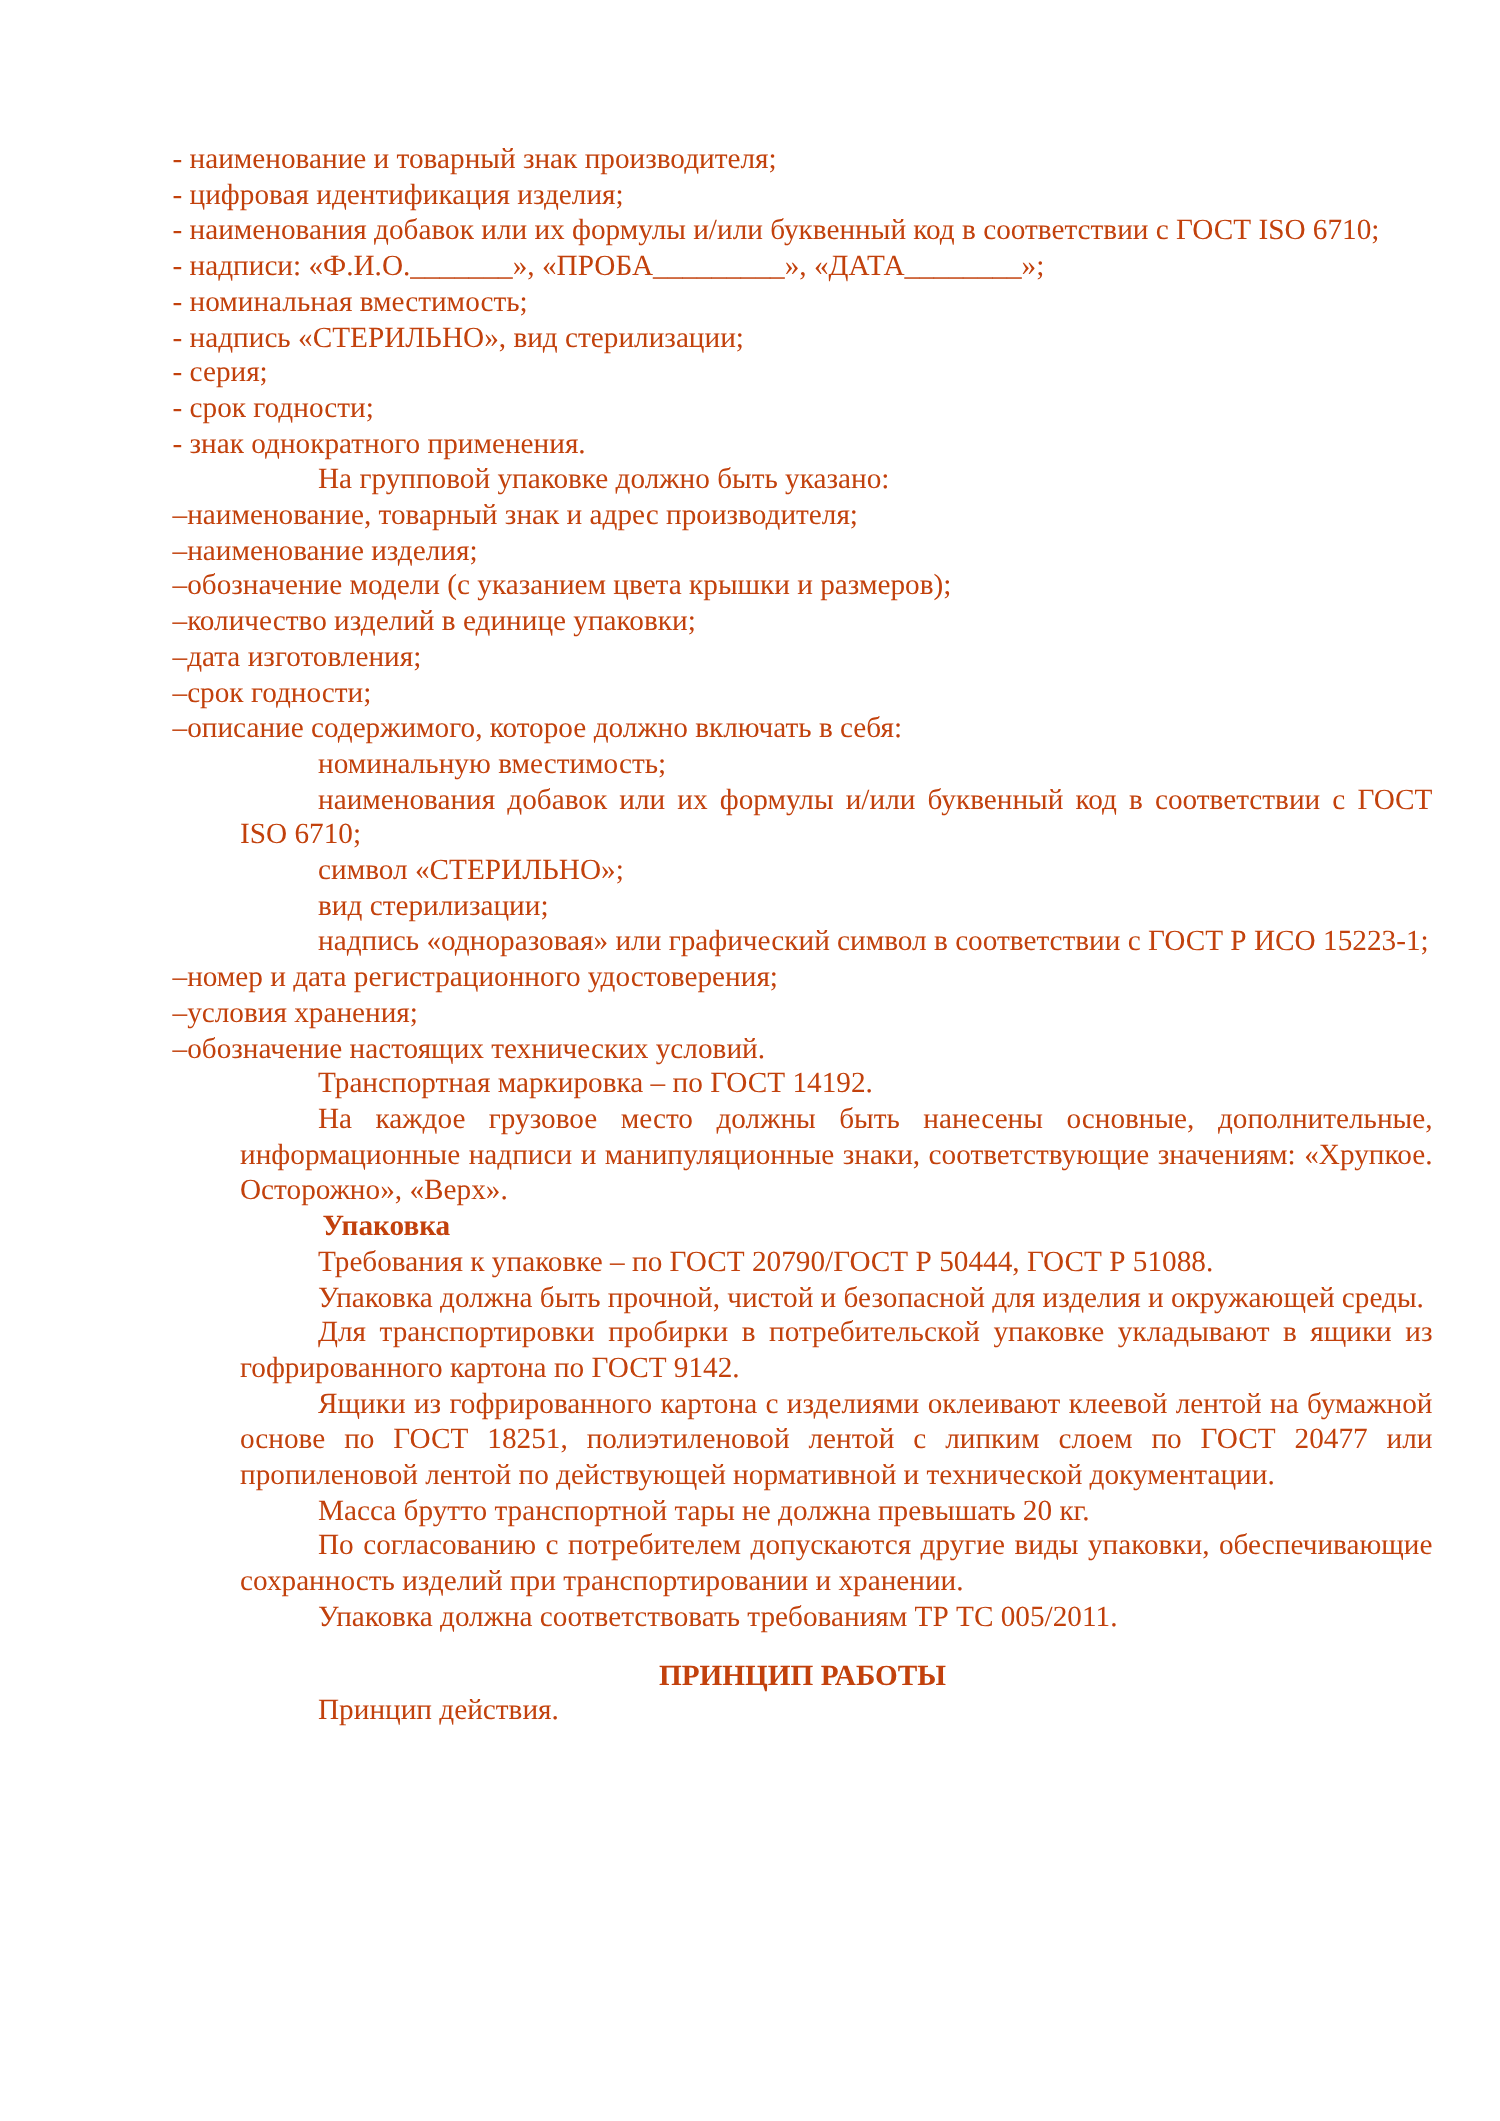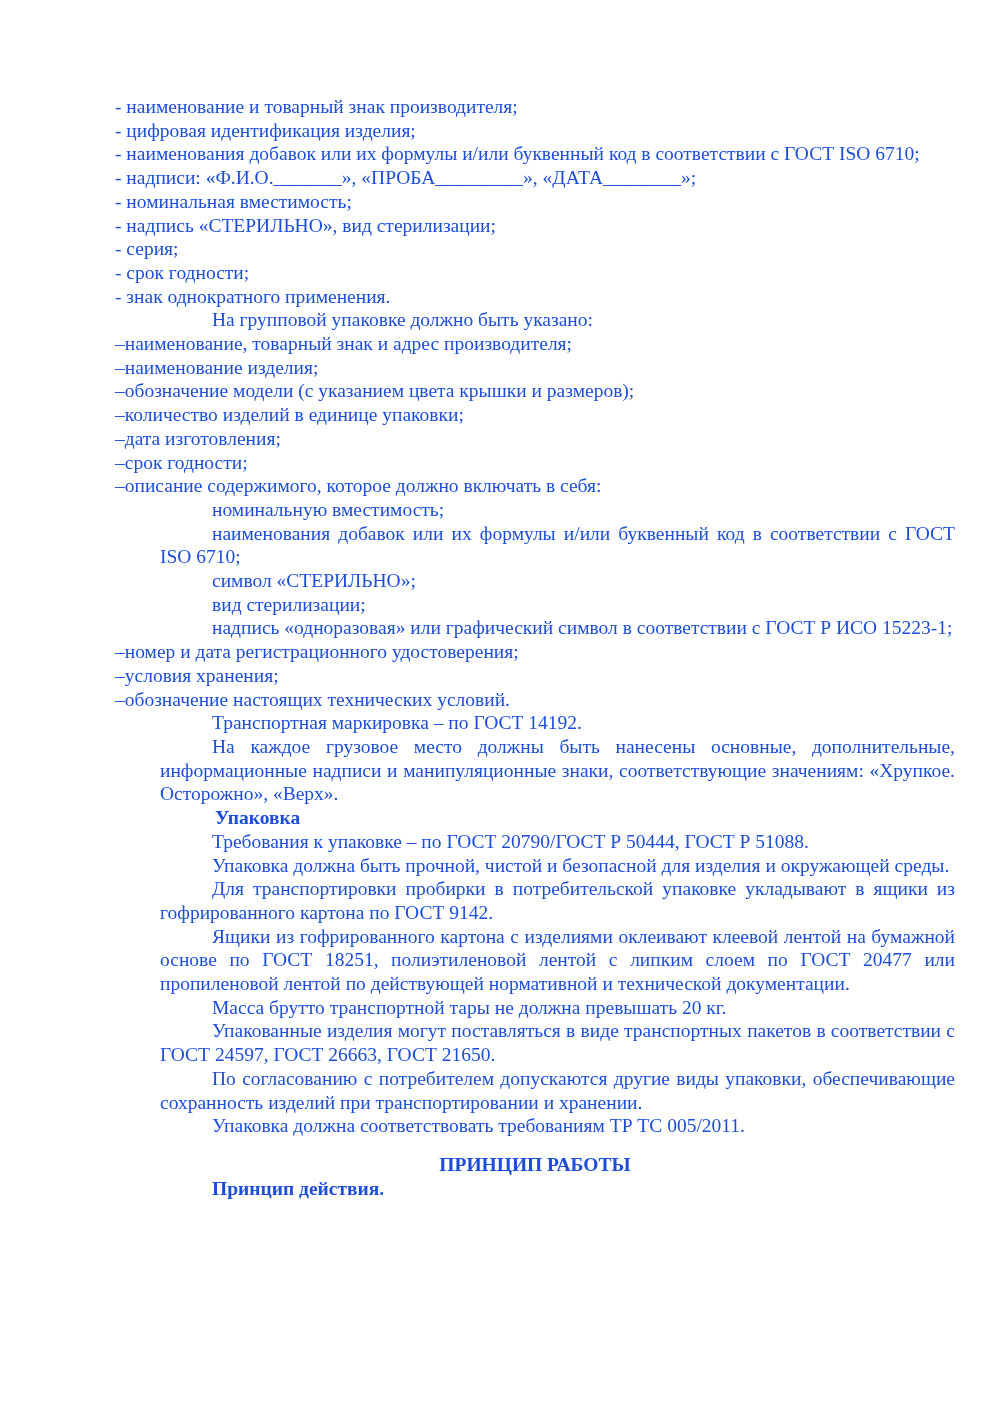--- a/index.html
+++ b/index.html
@@ -5,21 +5,21 @@
   html, body {
     margin: 0;
     padding: 0;
     background: #ffffff;
   }
   .page {
     position: relative;
     width: 1000px;
     height: 1414px;
     background: #ffffff;
-    color: #1d4ed8;
+    color: #c2410c;
     font-family: "Liberation Serif", "DejaVu Serif", serif;
     font-size: 19.5px;
     line-height: 23.7px;
     overflow: hidden;
   }
   .content {
     position: absolute;
     top: 95px;
     left: 115px;
     width: 840px;
@@ -42,21 +42,21 @@
   }
   .center-heading {
     font-weight: bold;
     text-align: center;
     text-align-last: center;
     -moz-text-align-last: center;
     text-indent: 0;
     margin-top: 15px;
   }
   .bold {
-    font-weight: bold;
+    font-weight: normal;
   }
 </style>
 </head>
 <body>
 
 <div class="page">
   <div class="content">
 
     <p>- наименование и товарный знак производителя;</p>
     <p>- цифровая идентификация изделия;</p>
@@ -90,21 +90,20 @@
 
     <p class="indent">Транспортная маркировка – по ГОСТ 14192.</p>
     <p class="indent">На каждое грузовое место должны быть нанесены основные, дополнительные, информационные надписи и манипуляционные знаки, соответствующие значениям: «Хрупкое. Осторожно», «Верх».</p>
 
     <p class="section-heading">Упаковка</p>
     <p class="indent">Требования к упаковке – по ГОСТ 20790/ГОСТ Р 50444, ГОСТ Р 51088.</p>
     <p class="indent">Упаковка должна быть прочной, чистой и безопасной для изделия и окружающей среды.</p>
     <p class="indent">Для транспортировки пробирки в потребительской упаковке укладывают в ящики из гофрированного картона по ГОСТ 9142.</p>
     <p class="indent">Ящики из гофрированного картона с изделиями оклеивают клеевой лентой на бумажной основе по ГОСТ 18251, полиэтиленовой лентой с липким слоем по ГОСТ 20477 или пропиленовой лентой по действующей нормативной и технической документации.</p>
     <p class="indent">Масса брутто транспортной тары не должна превышать 20 кг.</p>
-    <p class="indent">Упакованные изделия могут поставляться в виде транспортных пакетов в соответствии с ГОСТ 24597, ГОСТ 26663, ГОСТ 21650.</p>
     <p class="indent">По согласованию с потребителем допускаются другие виды упаковки, обеспечивающие сохранность изделий при транспортировании и хранении.</p>
     <p class="indent">Упаковка должна соответствовать требованиям ТР ТС 005/2011.</p>
 
     <p class="center-heading">ПРИНЦИП РАБОТЫ</p>
     <p class="indent bold">Принцип действия.</p>
 
   </div>
 </div>
 
 </body></html>

